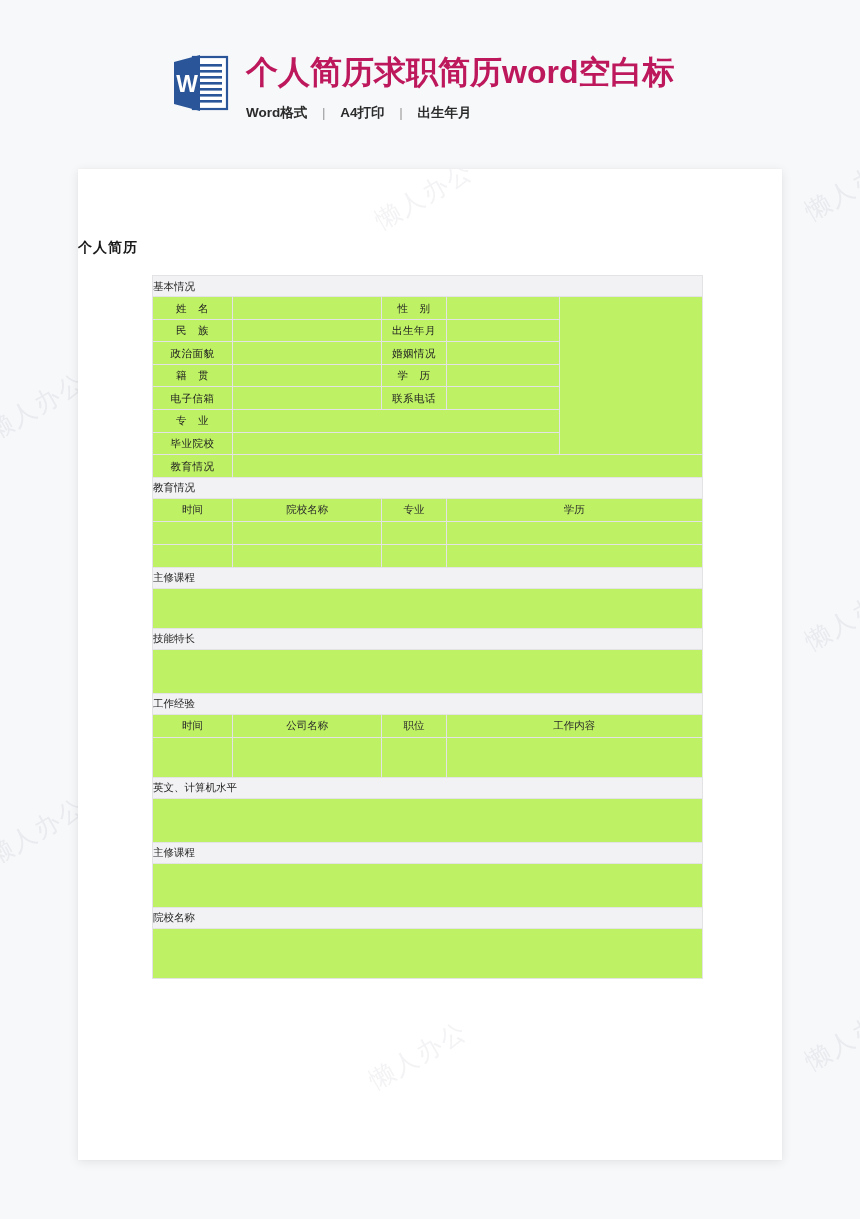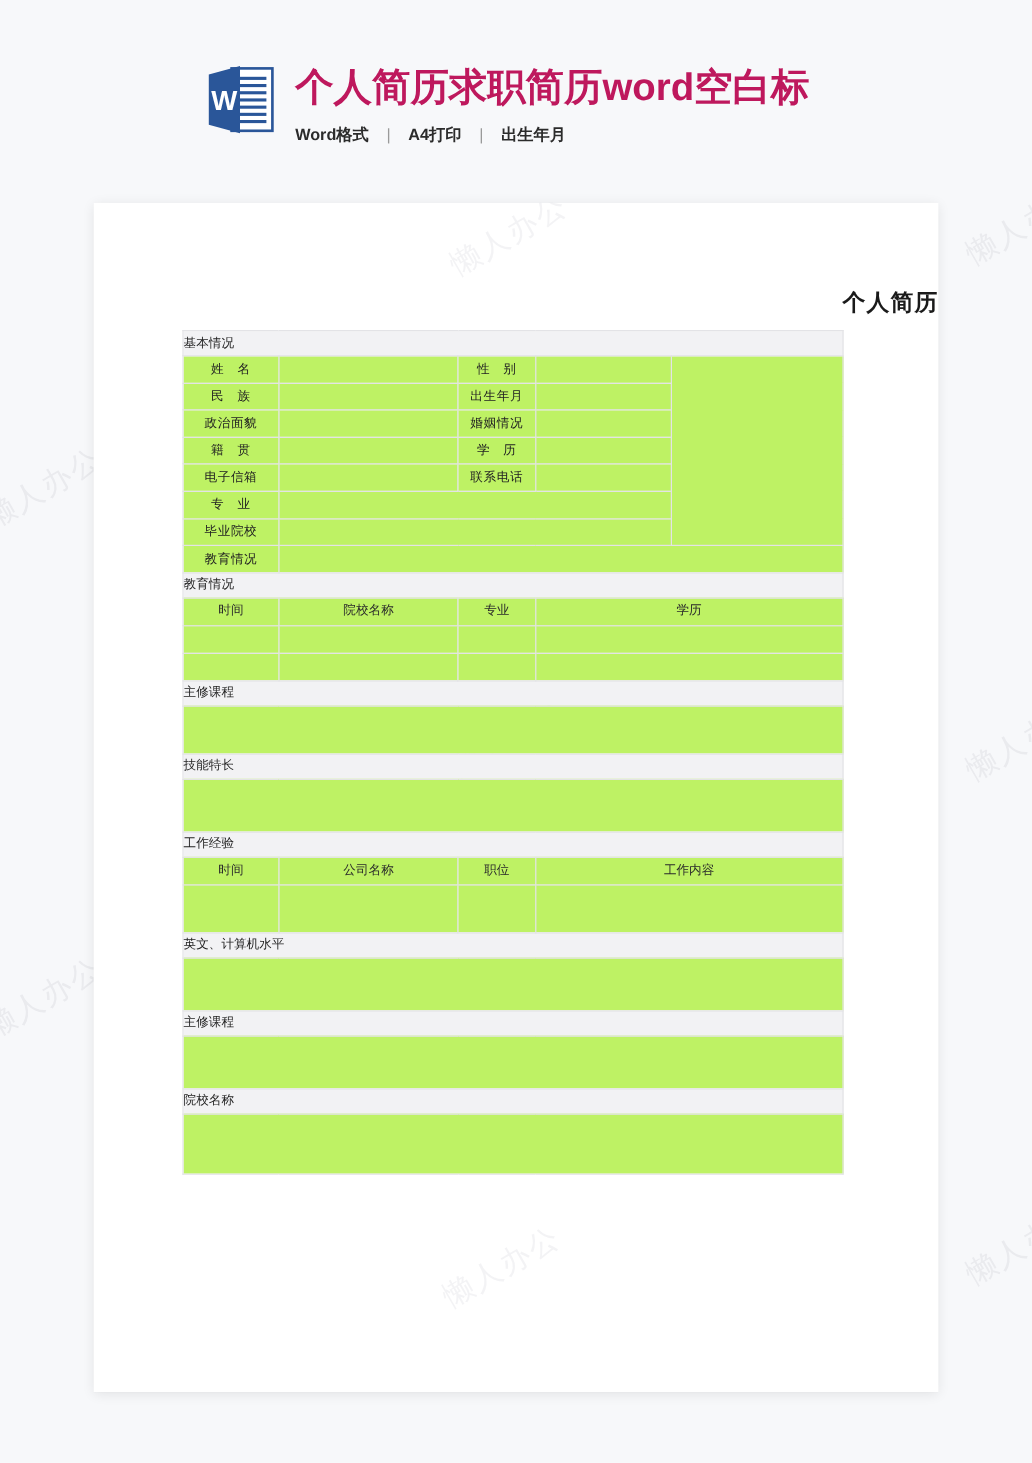--- a/index.html
+++ b/index.html
@@ -99,23 +99,23 @@
     pointer-events: none;
     z-index: 0;
   }
   .page-wm .wm { color: rgba(150,150,160,0.11); }
 
   .resume-title {
     position: absolute;
     top: 70px;
     left: 0;
     width: 100%;
-    text-align: right;
+    text-align: left;
     font-family: "DejaVu Serif", "Liberation Serif", serif;
-    font-size: 19px;
+    font-size: 14px;
     font-weight: bold;
     color: #1a1a1a;
     letter-spacing: 1px;
     z-index: 2;
   }
 
   
   .resume-table {
     position: absolute;
     left: 74px;

